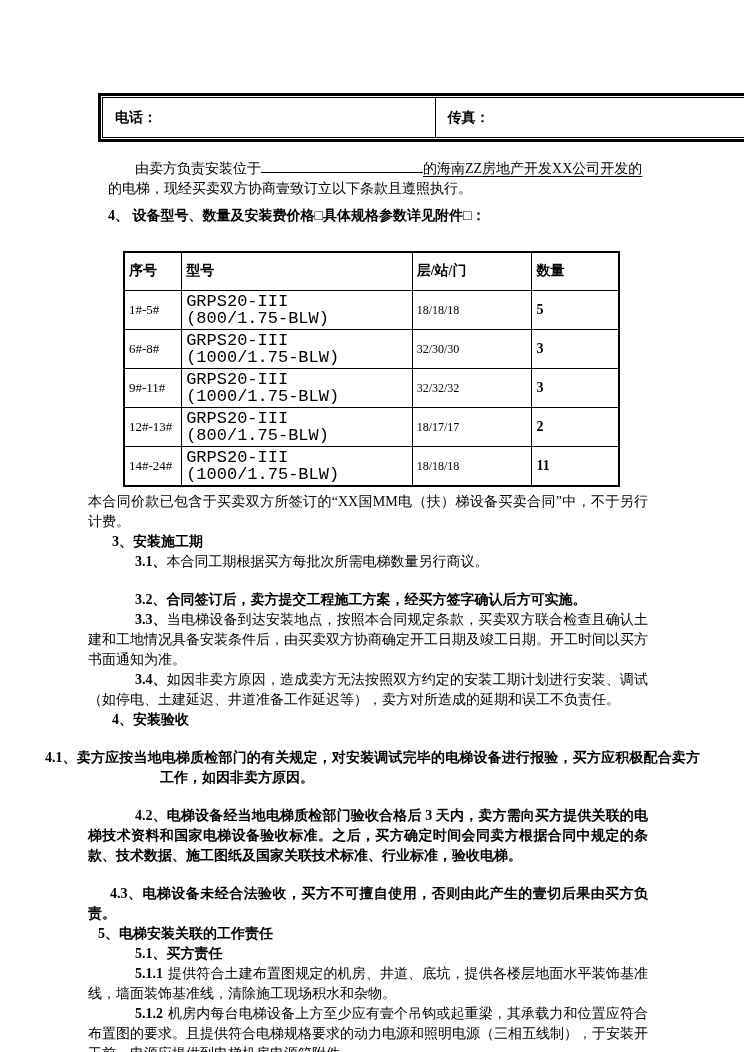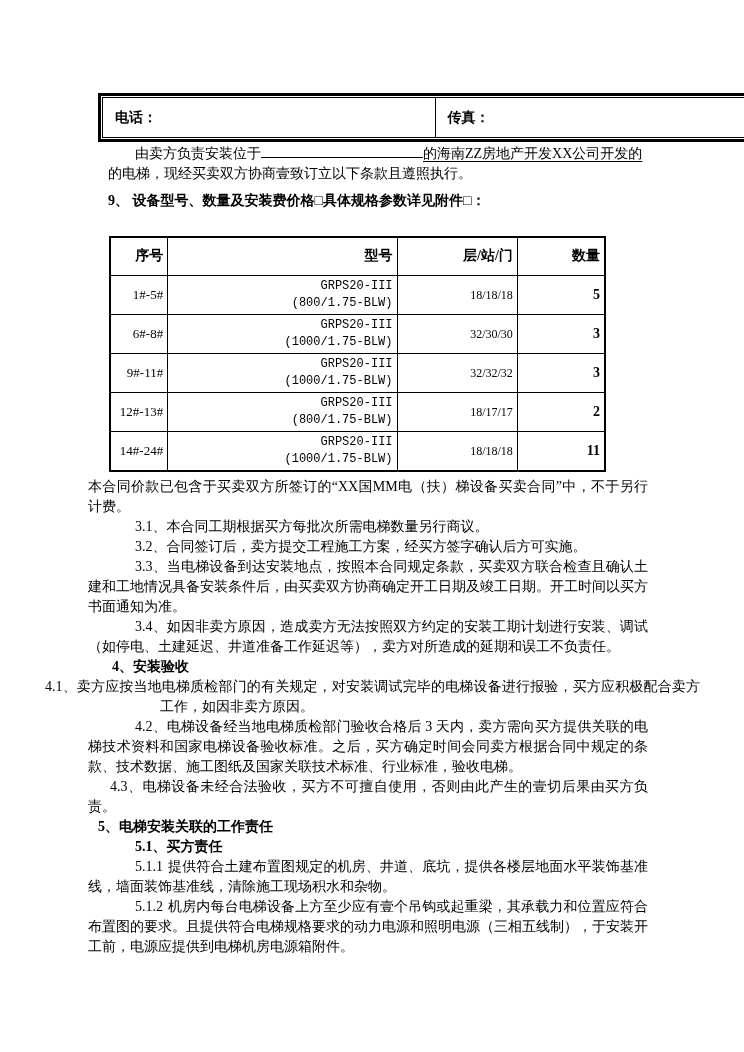--- a/index.html
+++ b/index.html
@@ -9,71 +9,71 @@
     width:744px; height:1052px;
     background:#ffffff;
     color:#000;
     font-family:"Liberation Serif","DejaVu Serif",serif;
     font-size:14px;
     line-height:20px;
     padding:93px 96px 0 88px;
     overflow:hidden;
   }
   .justify { text-align:justify; }
-  b,.bold { font-weight:normal; }
+  b,.bold { font-weight:bold;margin-top:18px; }
 
   
   .contact-outer {
     margin-left:10px; width:674px;
     border:3px solid #000;
     padding:1px;
   }
   .contact-table { width:100%; border-collapse:collapse; table-layout:fixed; }
   .contact-table td {
     border:1px solid #000;
     height:40px;
     padding:2px 12px;
     vertical-align:middle;
     font-weight:bold;
     font-size:14px;
   }
 
   
-  .intro { margin-top:2px; }
+  .intro { margin-top:17px; }
   .intro-line1 { padding-left:47px; white-space:nowrap; }
   .blank {
     display:inline-block;
     width:162px; height:14px;
     border-bottom:1px solid #000;
     vertical-align:baseline;
   }
   .u { text-decoration:underline; text-underline-offset:3px; }
   .intro-line2 { padding-left:20px; }
 
   .h1-heading { margin-top:7px; padding-left:20px; font-weight:bold; }
 
   
   .spec-table {
-    margin:25px 0 5px 21px;
+    margin:25px 0 5px 35px;
     width:497px;
     border-collapse:collapse;
     border:2px solid #000;
-    text-align:right;
+    text-align:left;
   }
   .spec-table th, .spec-table td { border:1px solid #000; padding:2px 4px; }
   .spec-table th { height:38px; font-weight:bold; font-size:14px; }
   .spec-table td { height:37px; }
   .col-no   { width:58px;  font-size:13px; }
   .col-model{ width:239px; }
   .col-floor{ width:125px; font-size:12px; }
   .col-qty  { width:92px;  font-weight:bold; font-size:14px; }
   .model-line {
     display:block;
     font-family:"Liberation Mono","DejaVu Sans Mono",monospace;
-    font-size:12px; line-height:17px;
+    font-size:17px; line-height:17px;
   }
 
   
   .sec { width:560px; }
   .h-left10 { padding-left:10px; font-weight:bold; }
   .h-left24 { padding-left:24px; font-weight:bold; }
   .h-left47 { padding-left:47px; font-weight:bold; }
   p.item { text-indent:47px; }
   p.item-43 { text-indent:22px; }
   p.item-41 {
@@ -98,21 +98,21 @@
       </tr>
     </tbody>
       </table>
   </div>
 
   <div class="intro">
     <div class="intro-line1"><span>由卖方负责安装位于</span><span class="blank"></span><span class="u">的海南ZZ房地产开发XX公司开发的</span></div>
     <div class="intro-line2 justify">的电梯，现经买卖双方协商壹致订立以下条款且遵照执行。</div>
   </div>
 
-  <div class="h1-heading">9、 设备型号、数量及安装费价格□具体规格参数详见附件□：</div>
+  <div class="h1-heading">4、 设备型号、数量及安装费价格□具体规格参数详见附件□：</div>
 
   <table class="spec-table">
     <tbody>
         <tr>
       <th class="col-no">序号</th>
       <th class="col-model">型号</th>
       <th class="col-floor">层/站/门</th>
       <th class="col-qty">数量</th>
     </tr>
     <tr>
@@ -161,20 +161,21 @@
       <td class="col-qty">11</td>
     </tr>
   </tbody>
     </table>
 
   <div class="sec">
     <p class="justify">本合同价款已包含于买卖双方所签订的“XX国MM电（扶）梯设备买卖合同”中，不于另行计费。</p>
   </div>
 
   <div class="sec">
+    <div class="h-left24">3、安装施工期</div>
     <p class="item justify"><b>3.1、</b><span>本合同工期根据买方每批次所需电梯数量另行商议。</span></p>
     <p class="item justify bold"><b>3.2、</b><span>合同签订后，卖方提交工程施工方案，经买方签字确认后方可实施。</span></p>
     <p class="item justify"><b>3.3、</b><span>当电梯设备到达安装地点，按照本合同规定条款，买卖双方联合检查且确认土建和工地情况具备安装条件后，由买卖双方协商确定开工日期及竣工日期。开工时间以买方书面通知为准。</span></p>
     <p class="item justify"><b>3.4、</b><span>如因非卖方原因，造成卖方无法按照双方约定的安装工期计划进行安装、调试（如停电、土建延迟、井道准备工作延迟等），卖方对所造成的延期和误工不负责任。</span></p>
   </div>
 
   <div class="sec">
     <div class="h-left24">4、安装验收</div>
     <p class="item-41 justify bold"><b>4.1、</b><span>卖方应按当地电梯质检部门的有关规定，对安装调试完毕的电梯设备进行报验，买方应积极配合卖方工作，如因非卖方原因。</span></p>
     <p class="item justify bold"><b>4.2、</b><span>电梯设备经当地电梯质检部门验收合格后 3 天内，卖方需向买方提供关联的电梯技术资料和国家电梯设备验收标准。之后，买方确定时间会同卖方根据合同中规定的条款、技术数据、施工图纸及国家关联技术标准、行业标准，验收电梯。</span></p>

